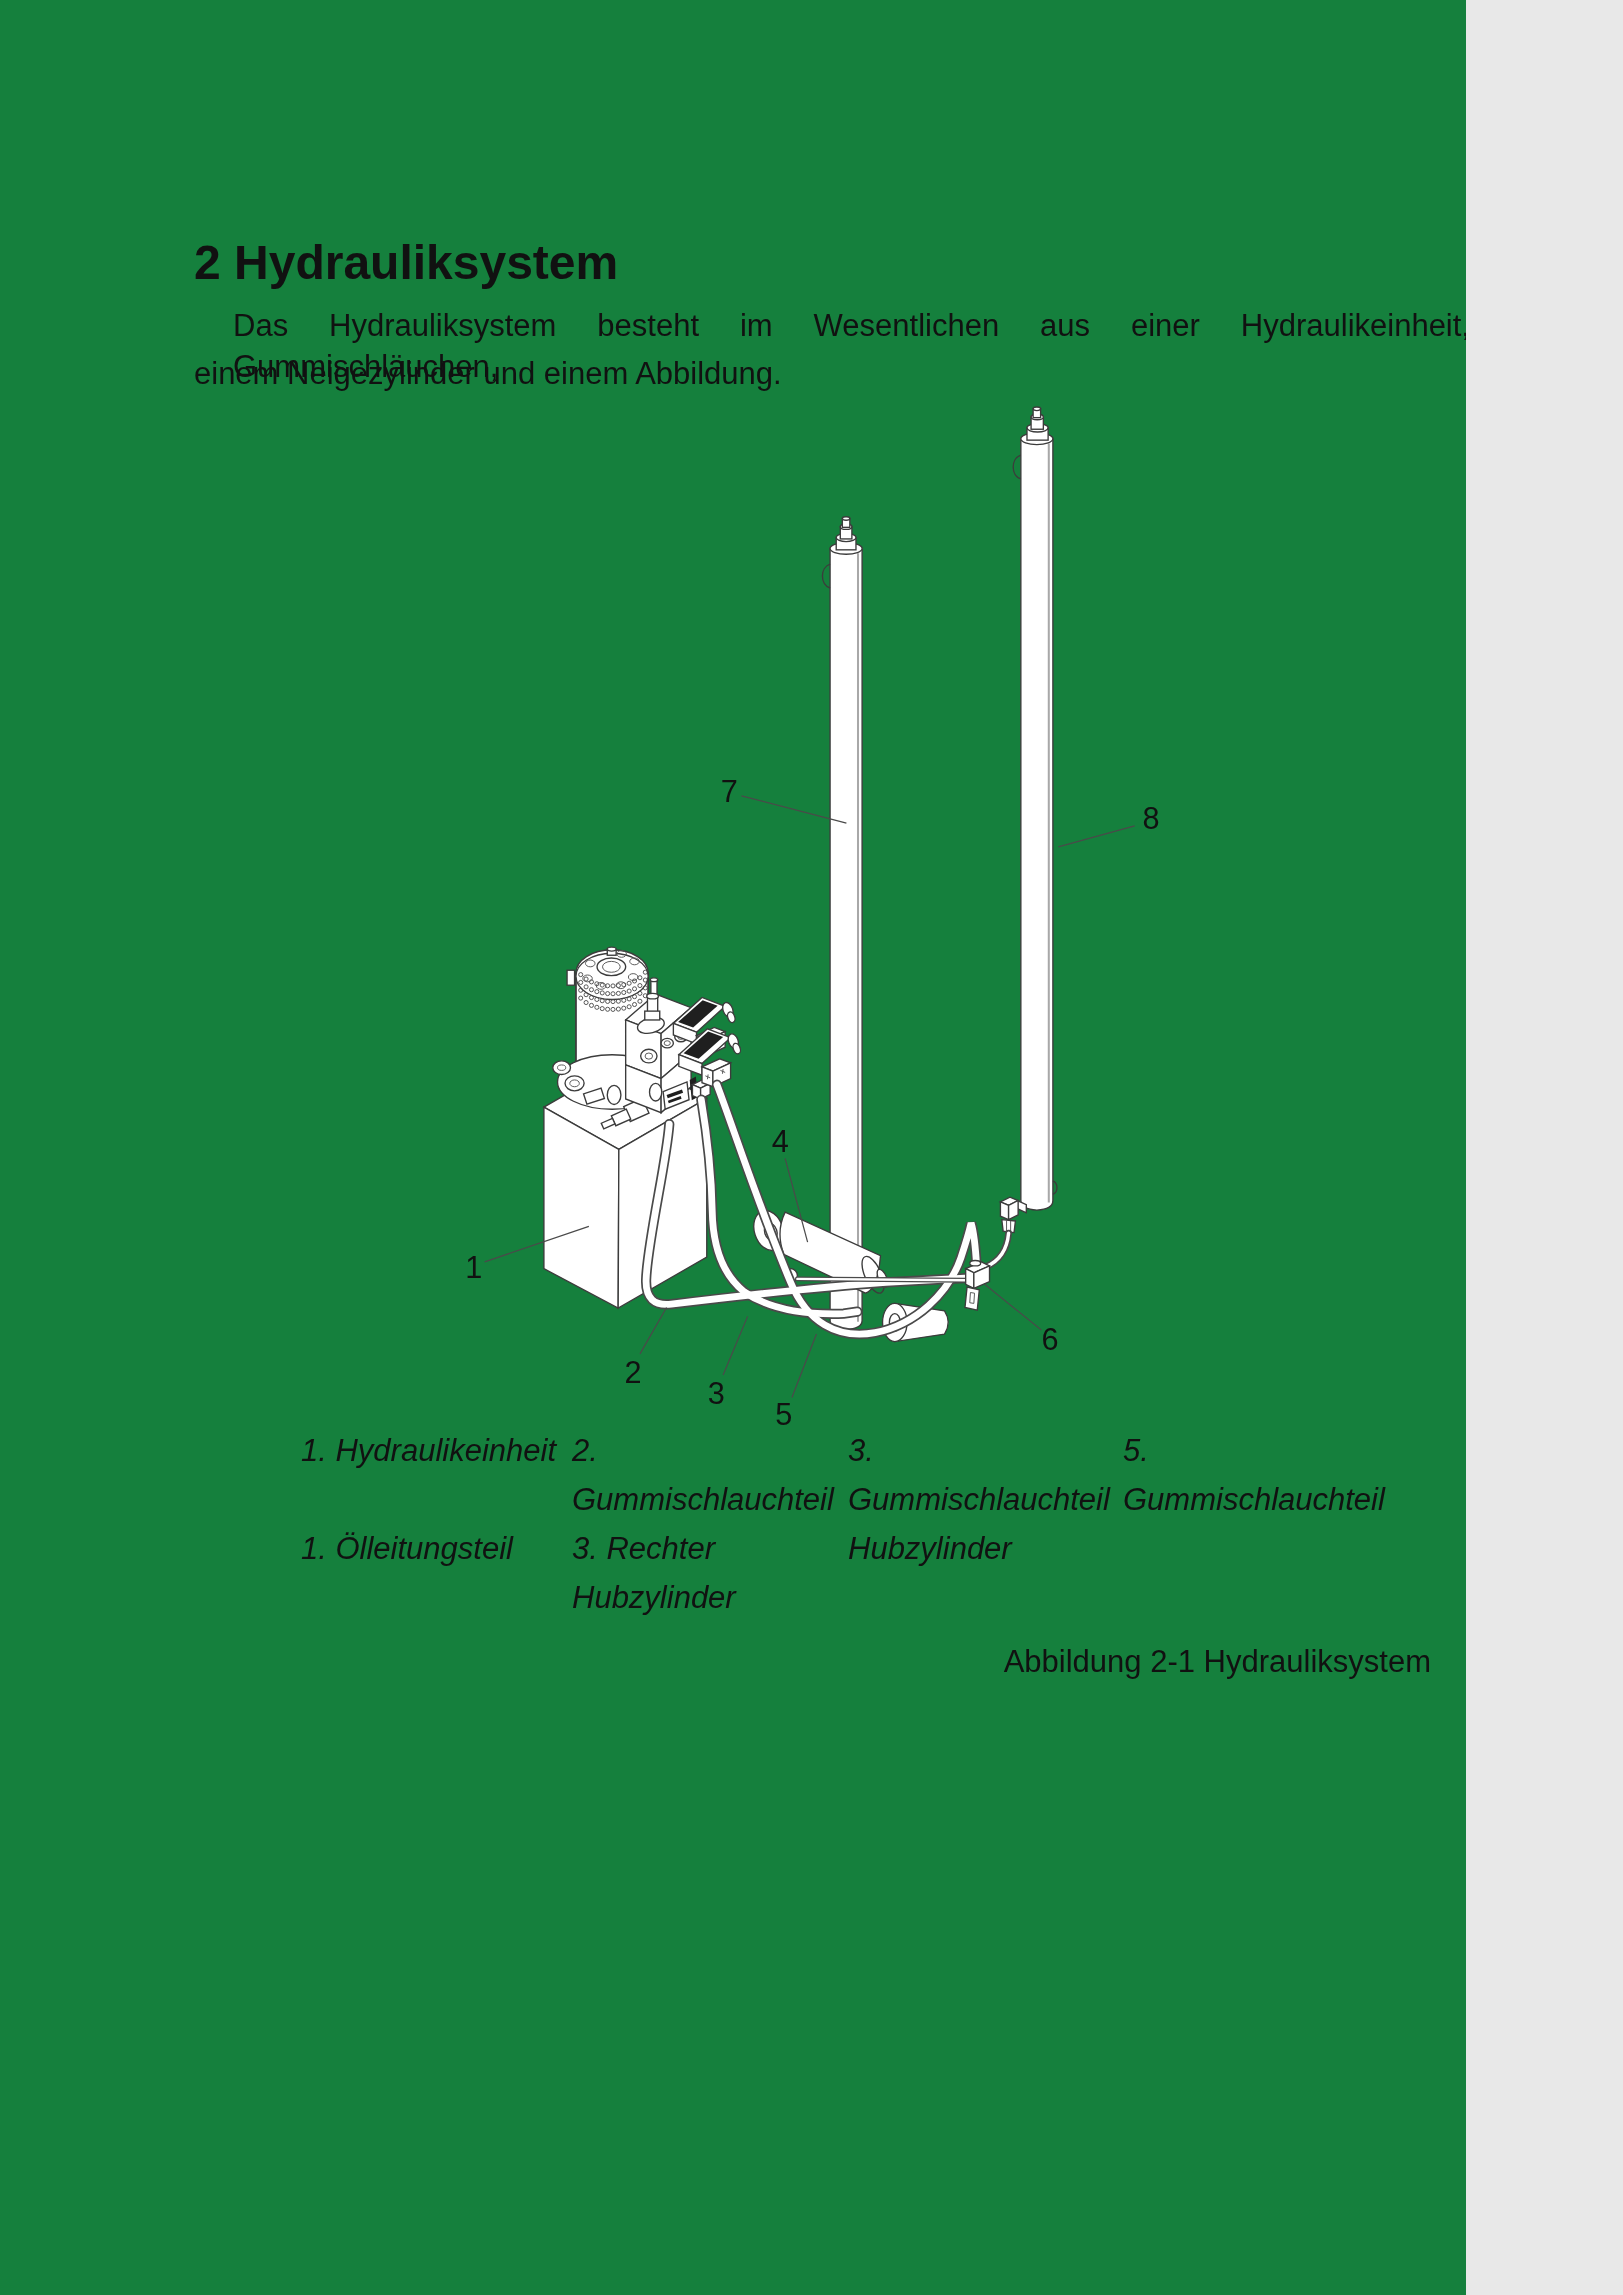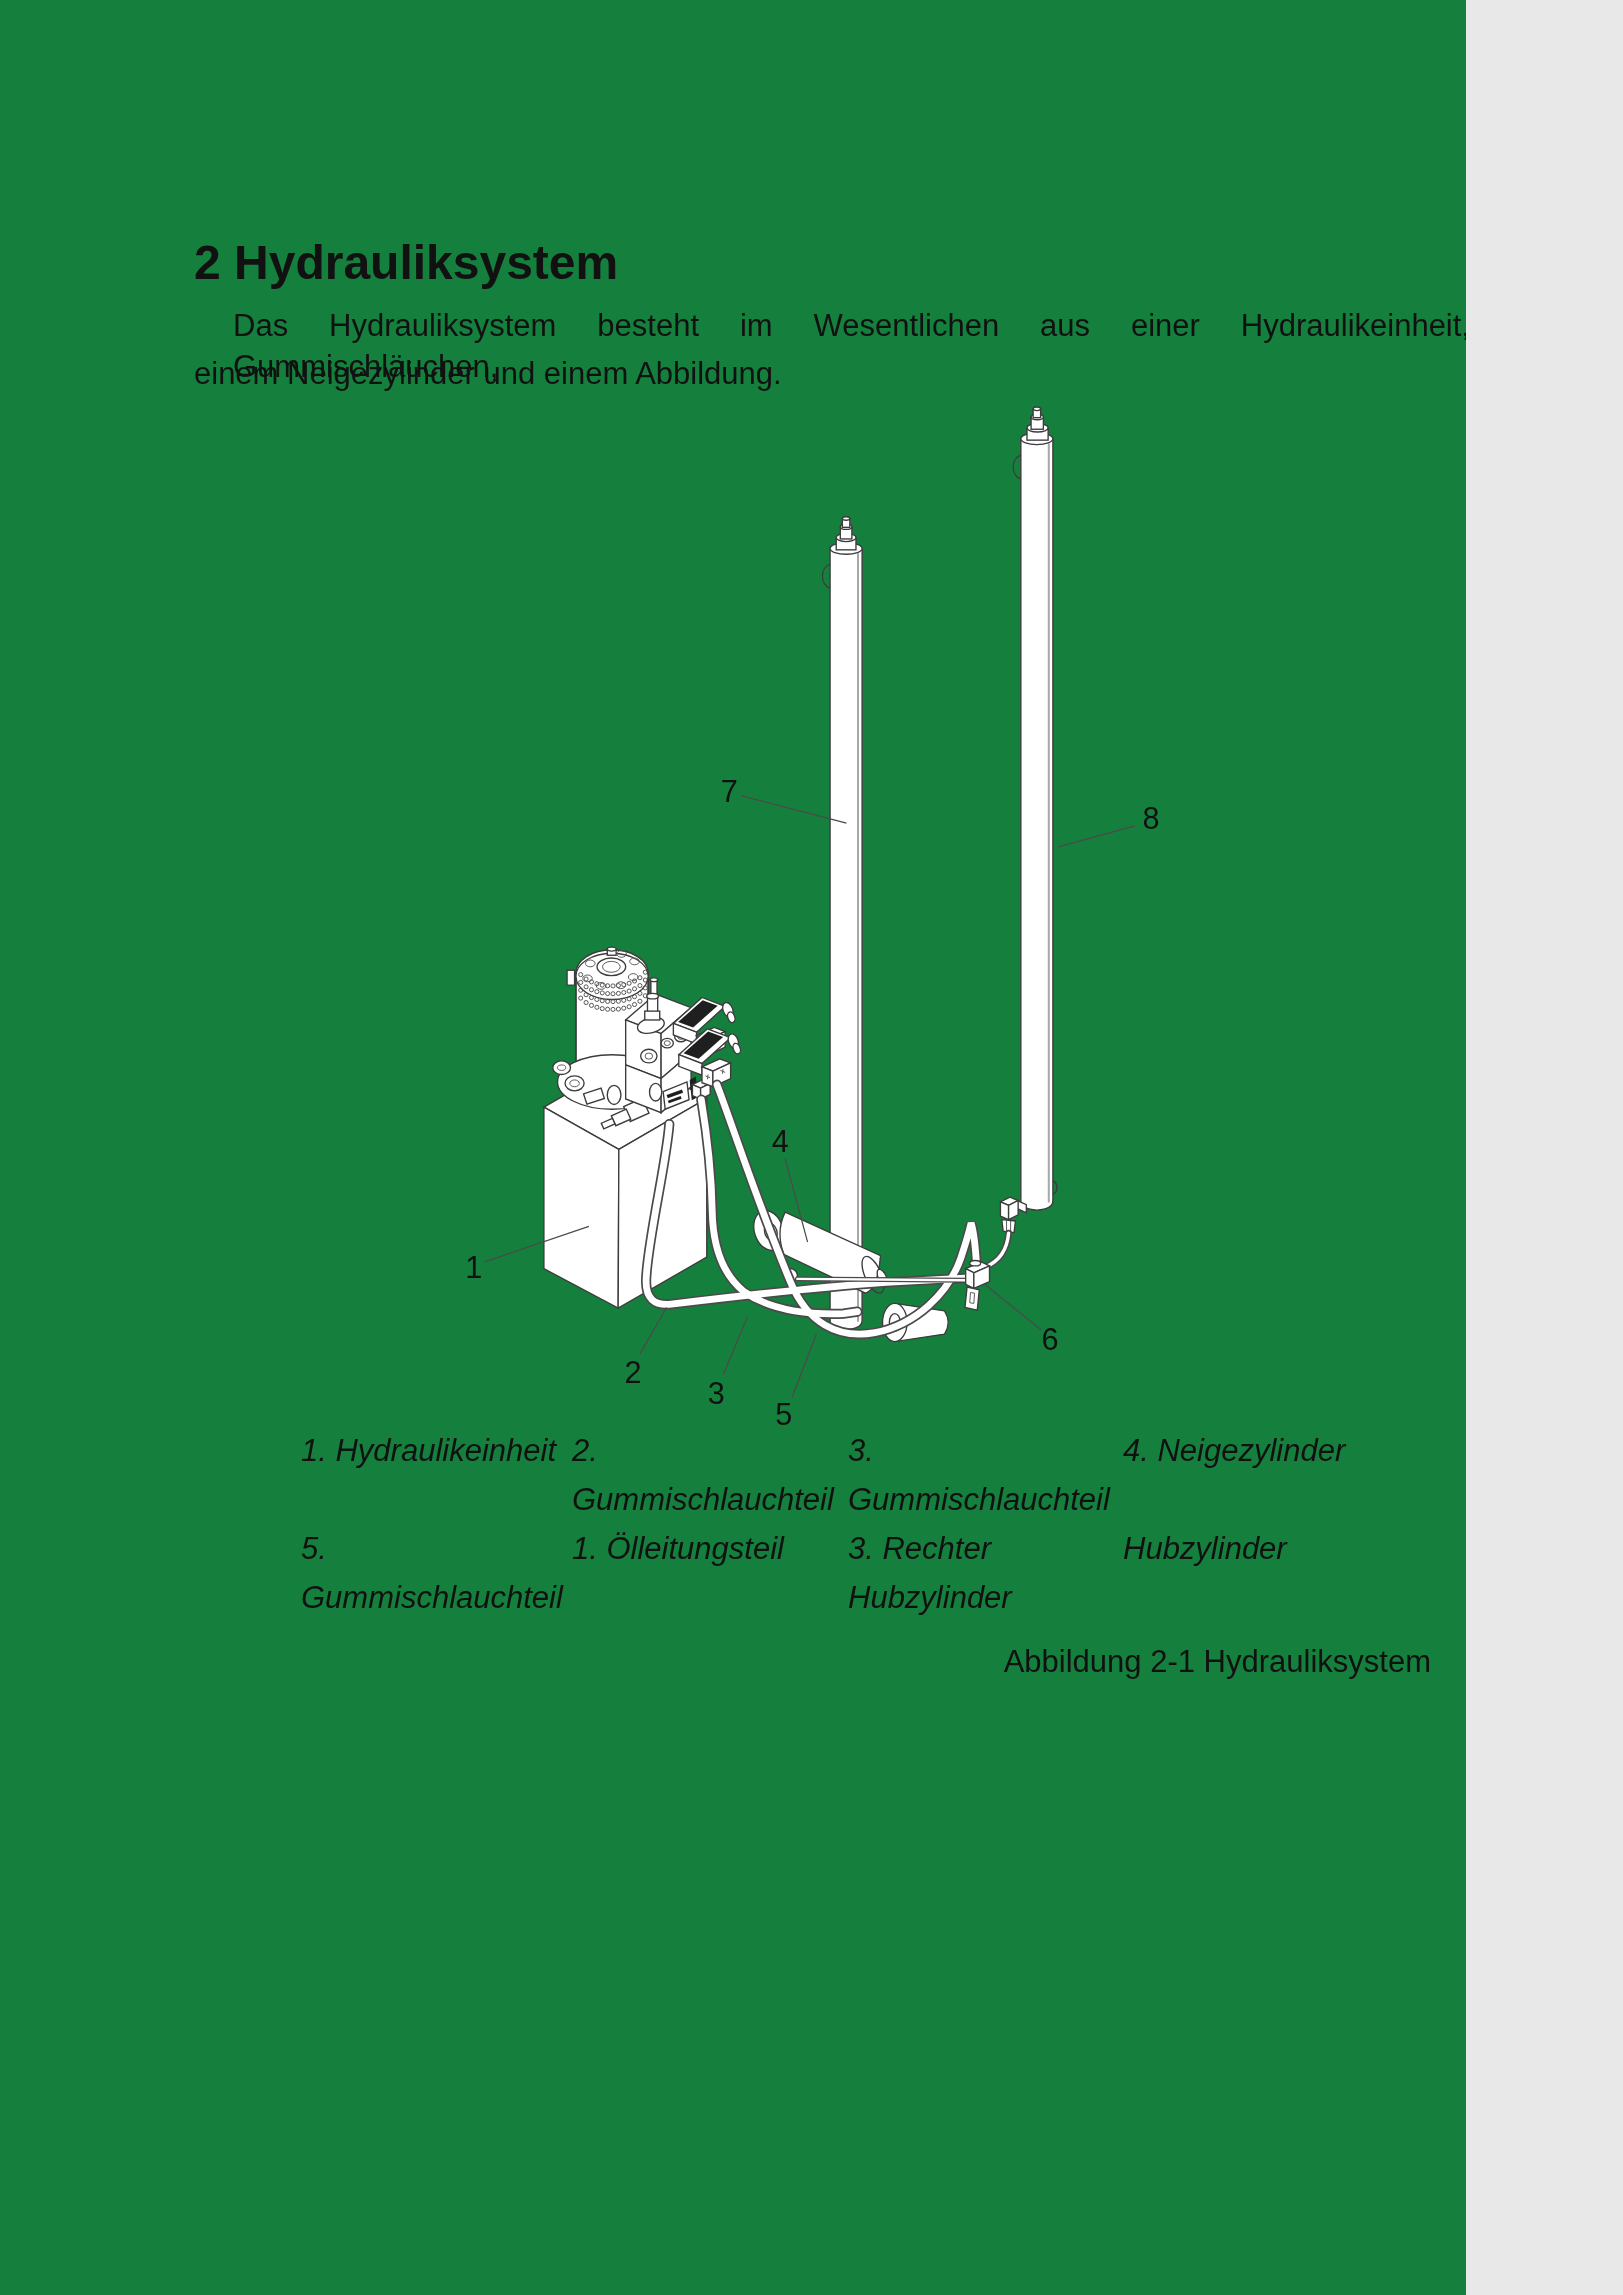--- a/index.html
+++ b/index.html
@@ -318,24 +318,20 @@
     </div>
     <div class="cell">
       <div class="cline">2.</div>
       <div class="cline">Gummischlauchteil</div>
     </div>
     <div class="cell">
       <div class="cline">3.</div>
       <div class="cline">Gummischlauchteil</div>
     </div>
     <div class="cell">
-      <div class="cline">4. Neigezylinder</div>
-      <div class="cline"></div>
-    </div>
-    <div class="cell">
       <div class="cline">5.</div>
       <div class="cline">Gummischlauchteil</div>
     </div>
     <div class="cell">
       <div class="cline">1. Ölleitungsteil</div>
       <div class="cline"></div>
     </div>
     <div class="cell">
       <div class="cline">3. Rechter</div>
       <div class="cline">Hubzylinder</div>

